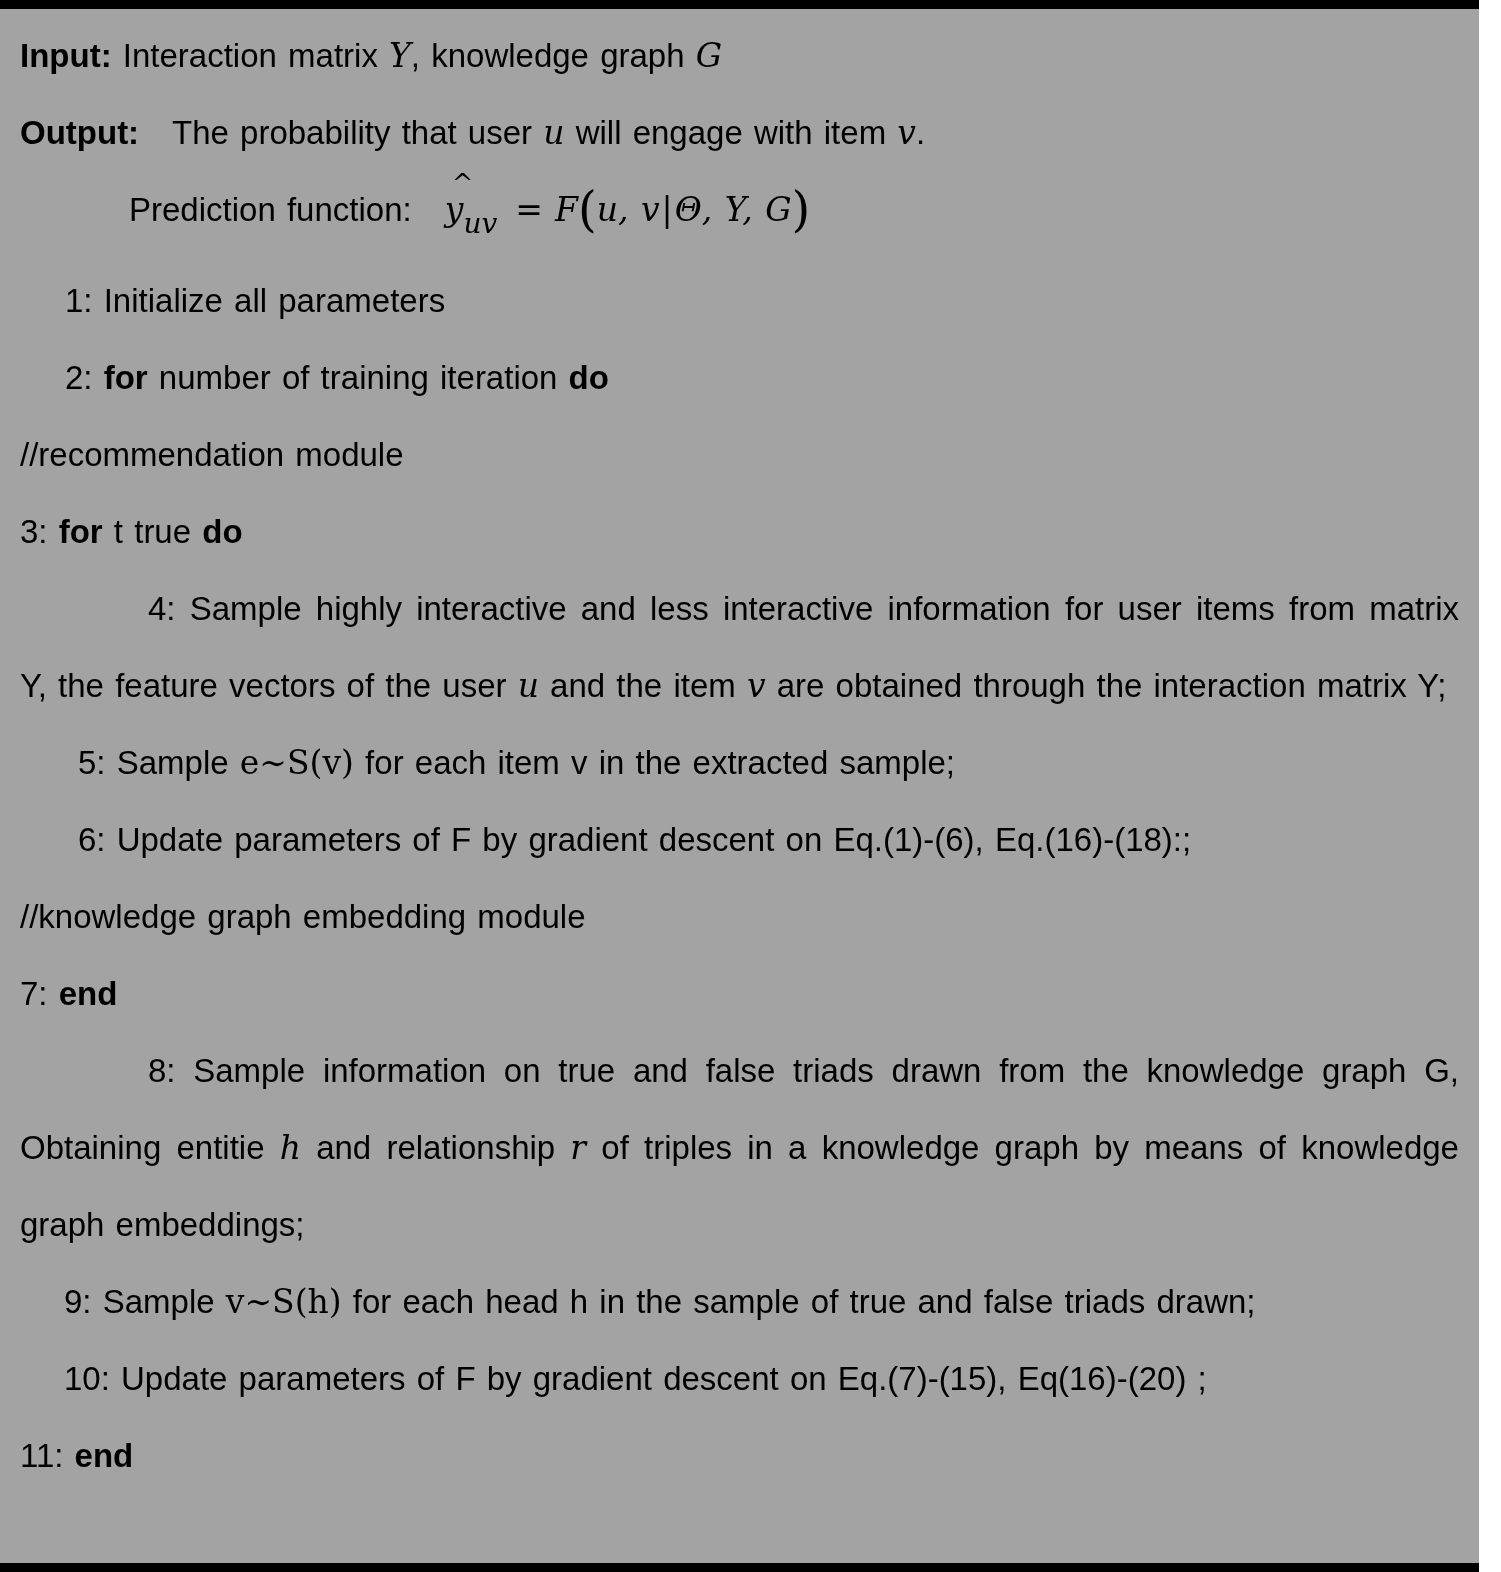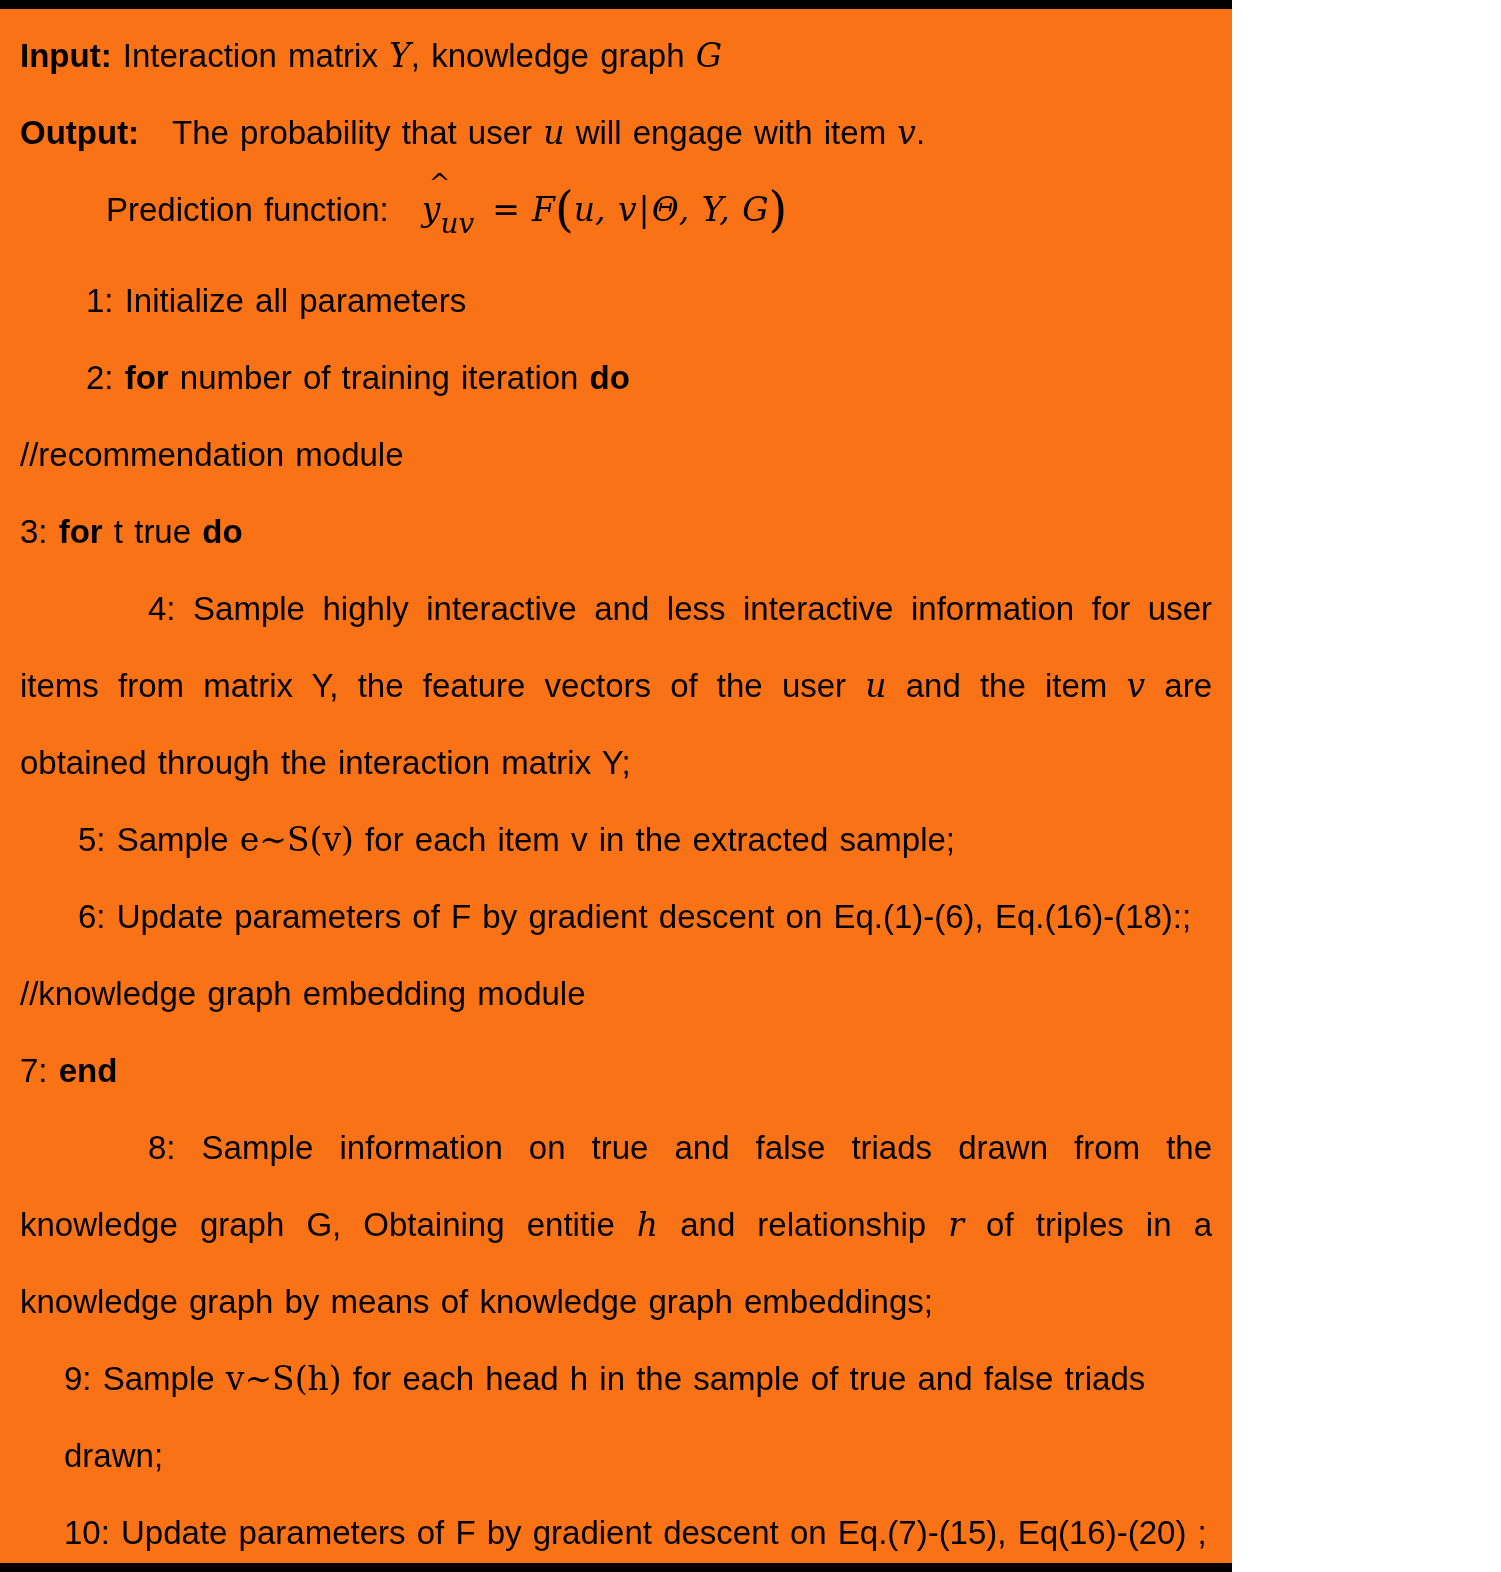--- a/index.html
+++ b/index.html
@@ -3,43 +3,43 @@
 <meta charset="utf-8">
 <style>
   * { box-sizing: border-box; }
   html, body { margin: 0; padding: 0; background: #ffffff; }
   body {
     color: #000000;
     font-family: "Liberation Sans", sans-serif;
     font-size: 33px;
   }
   .algorithm {
-    width: 1232px;
+    width: 1479px;
     height: 1572px;
     border-top: 9px solid #000000;
     border-bottom: 9px solid #000000;
     padding: 8px 20px 8px 20px;
     overflow: hidden;
-    background: #f97316;
+    background: #a3a3a3;
   }
   .line {
     line-height: 77px;
     word-spacing: 2px;
   }
   .just { text-align: justify; }
   .hang { text-indent: 128px; }
   .b { font-weight: bold; }
   .i { font-style: italic; }
   .m { font-family: "DejaVu Serif", "Liberation Serif", serif; }
   .ind-0 { margin-left: 0; }
-  .ind-1 { margin-left: 66px; }
+  .ind-1 { margin-left: 45px; }
   .ind-2 { }
   .ind-3 { margin-left: 58px; }
   .ind-4 { margin-left: 44px; }
-  .pred { margin-left: 86px; }
+  .pred { margin-left: 109px; }
   .formula {
     font-family: "DejaVu Serif", "Liberation Serif", serif;
     margin-left: 22px;
     white-space: nowrap;
   }
   .ywrap { position: relative; display: inline-block; }
   .hat {
     position: absolute;
     top: -26px;
     left: 7px;

